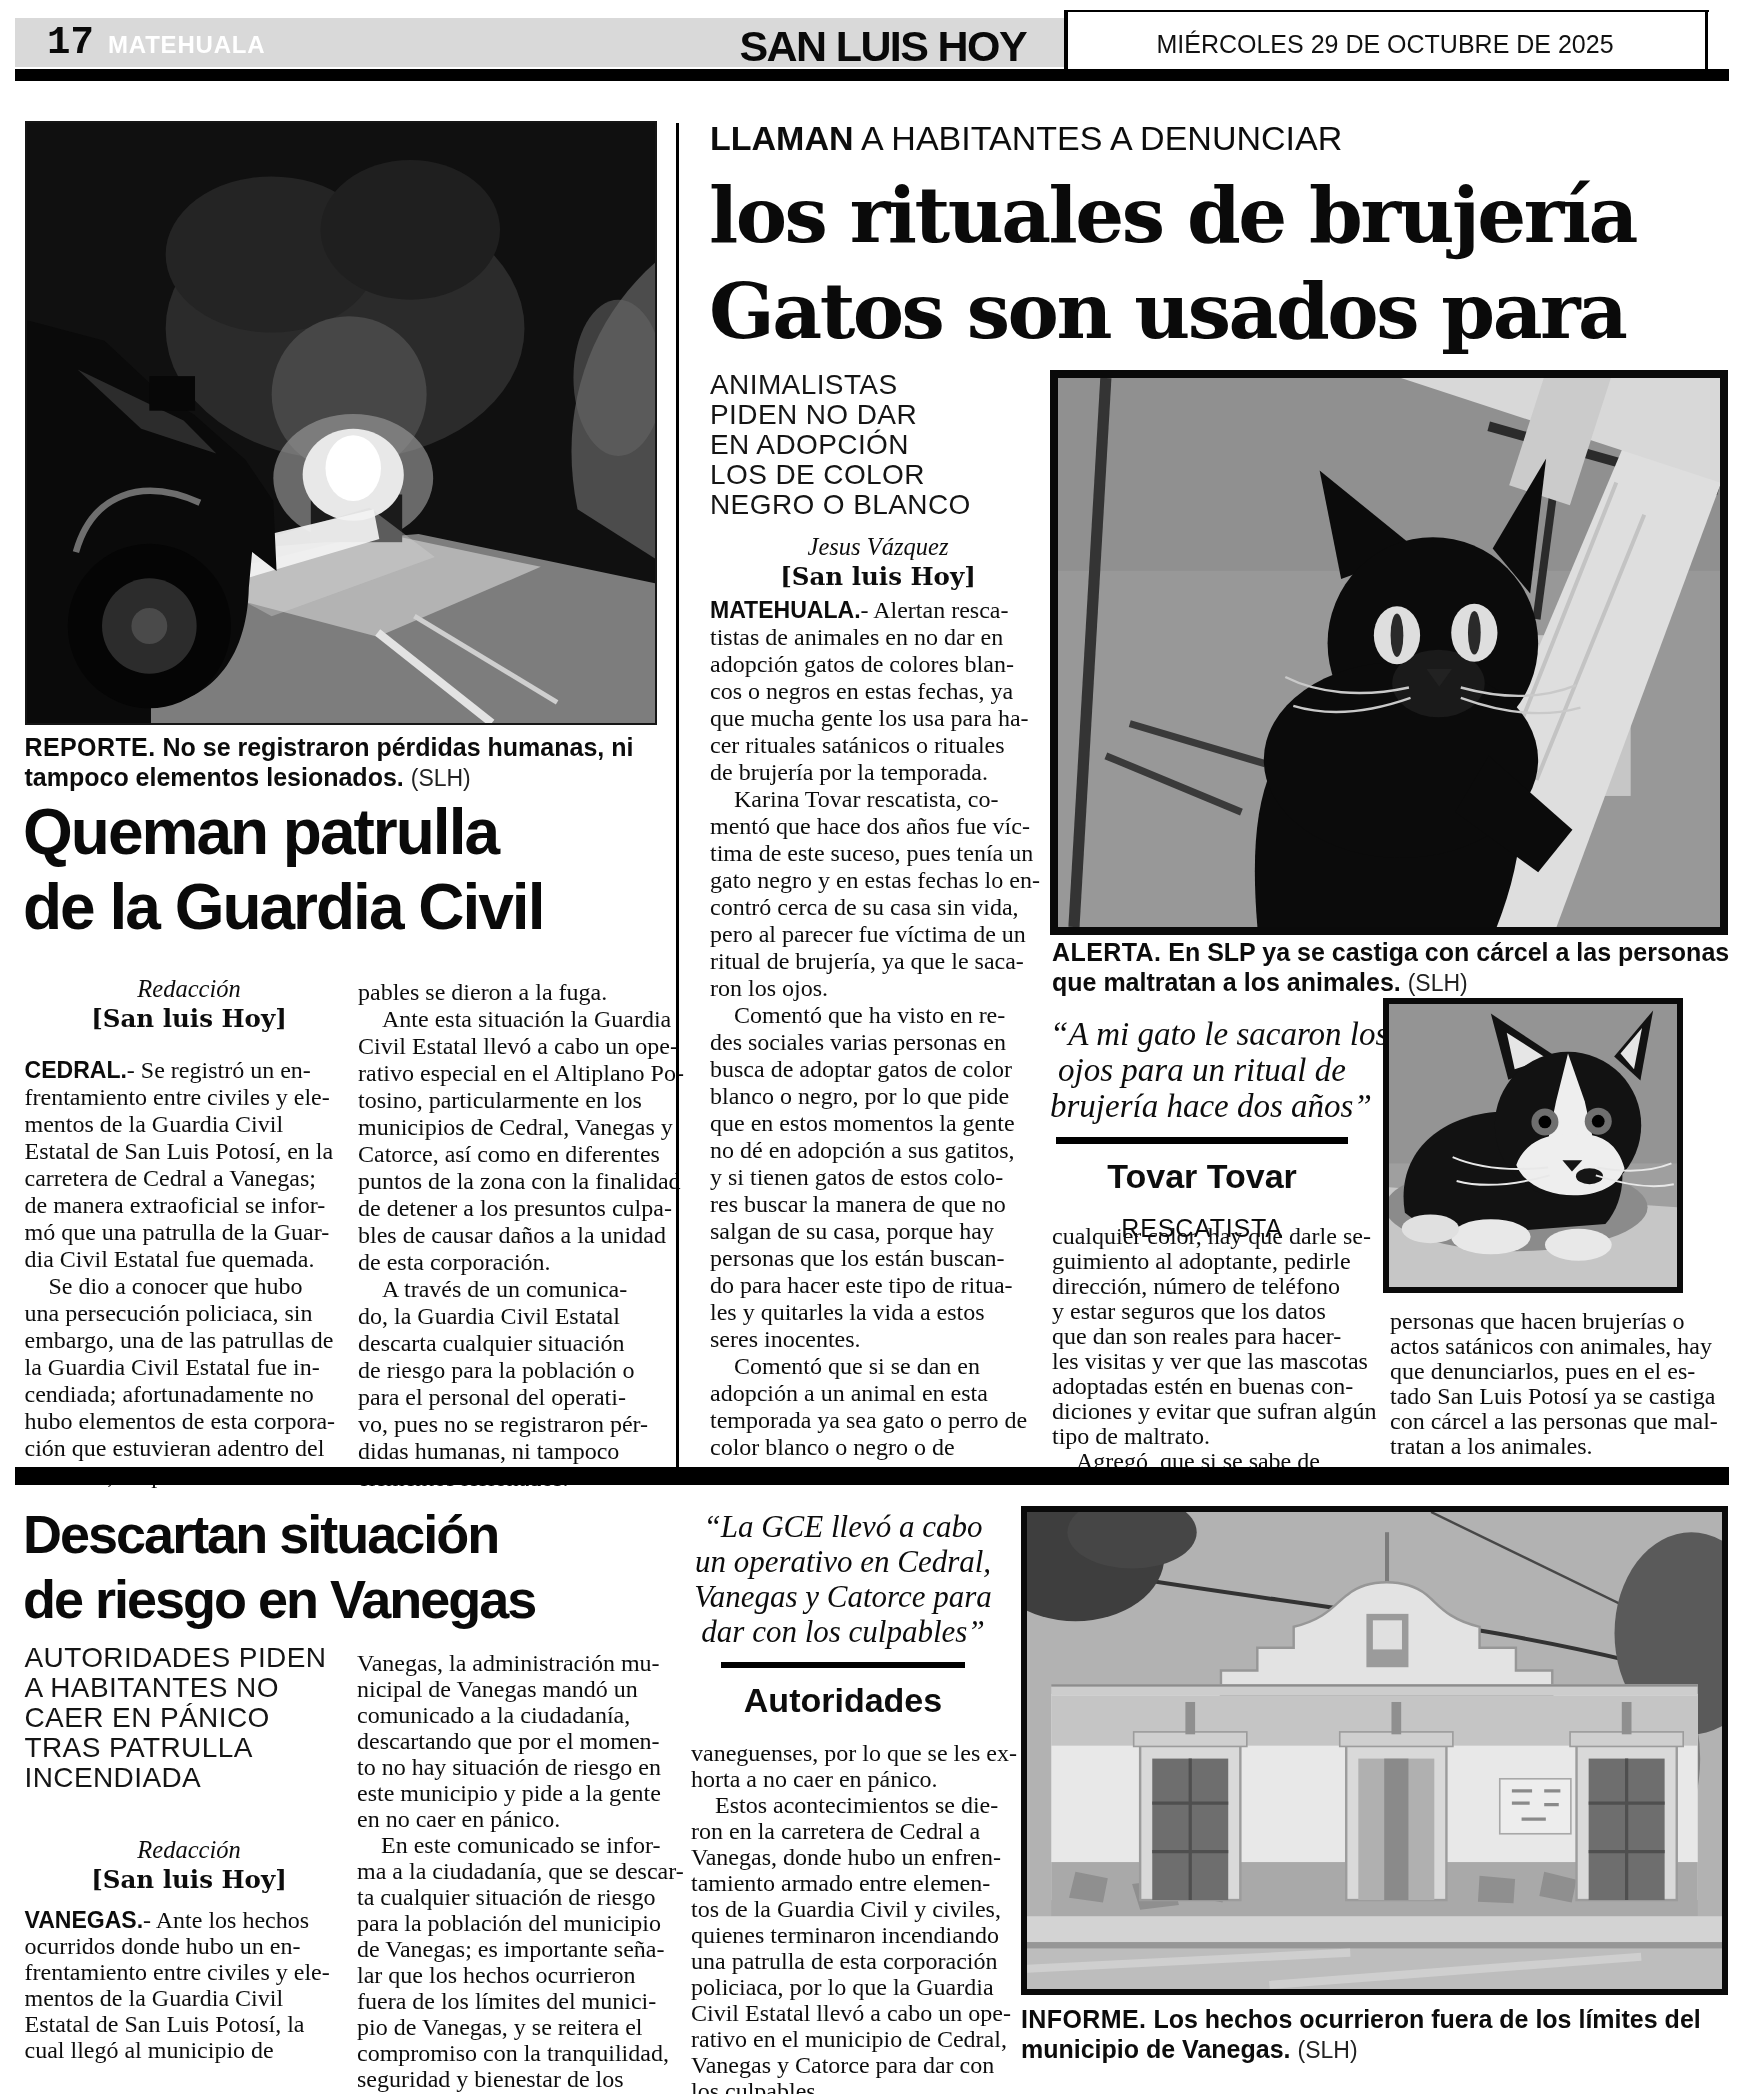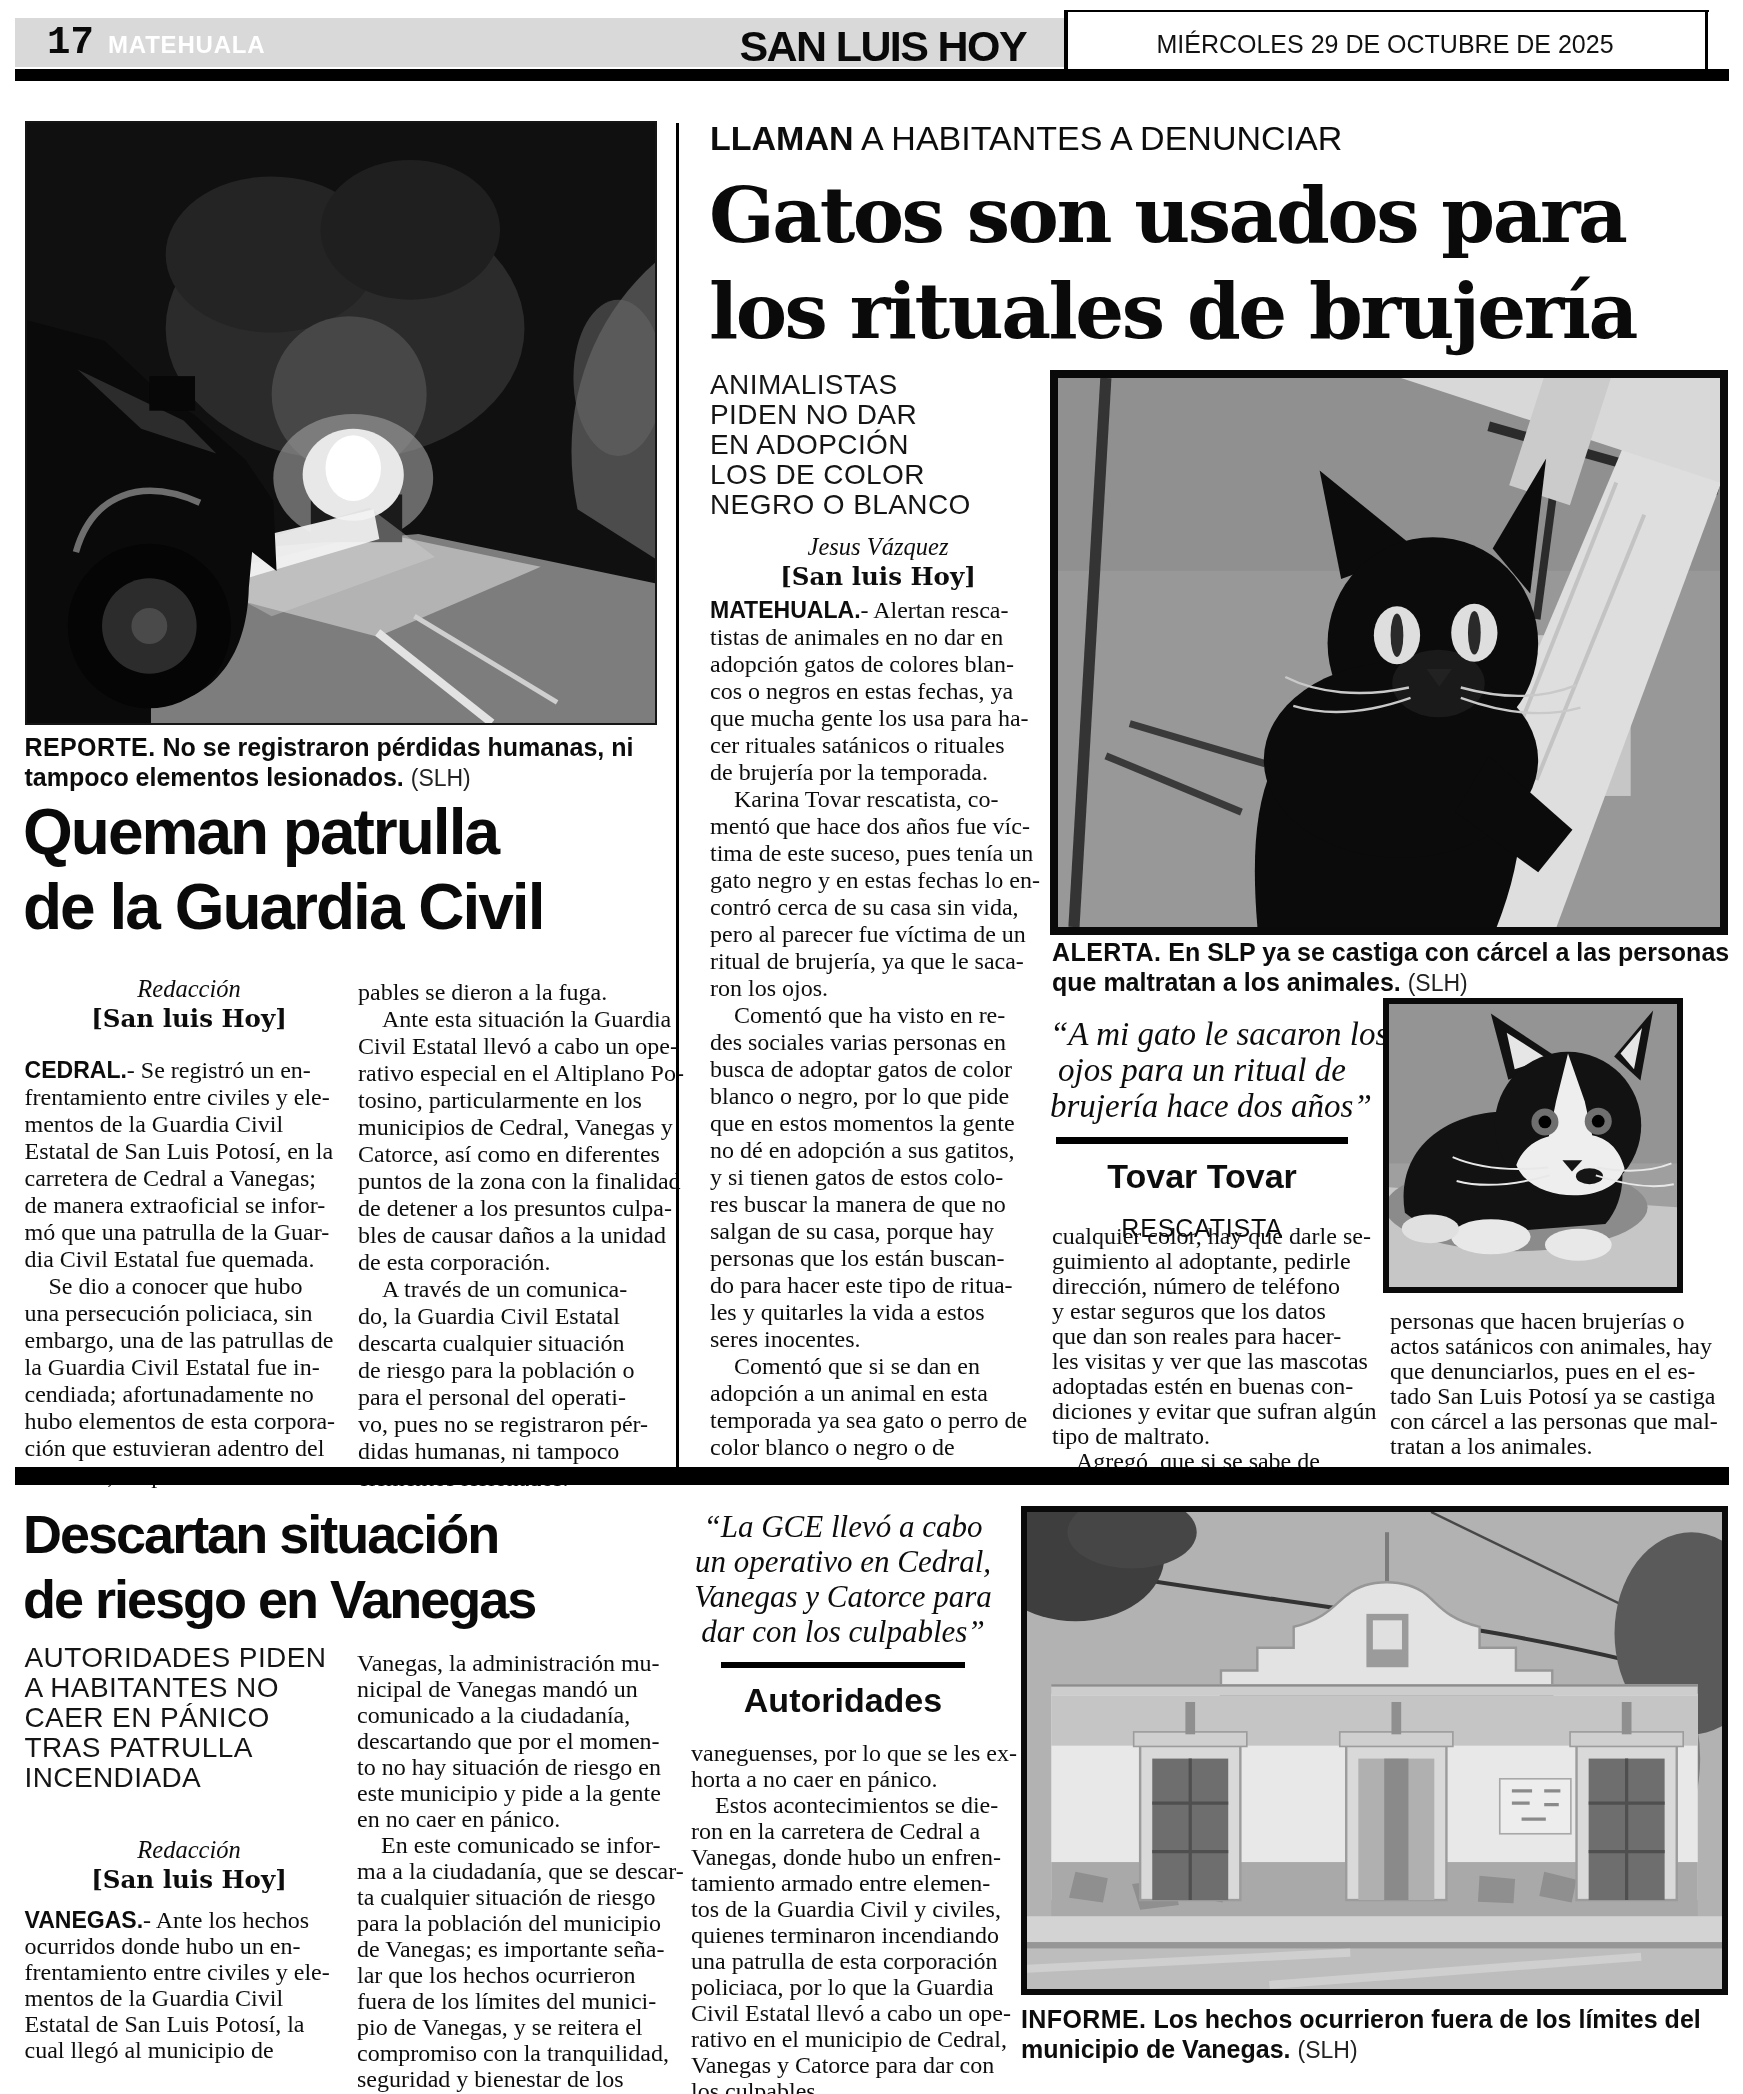--- a/index.html
+++ b/index.html
@@ -156,22 +156,22 @@
       <div>elementos lesionados.</div>
     </div>
 
   <div class="rule" style="left:676px;top:123px;width:2.5px;height:1344px;"></div>
 
   <div class="kicker" style="left:710px;top:119px;">
     <span class="k-lead">LLAMAN</span><span> A HABITANTES A DENUNCIAR</span>
   </div>
 
   <div class="hl-slab lines" style="left:709px;top:167px;width:1020px;">
+      <div>los rituales de brujería</div>
       <div>Gatos son usados para</div>
-      <div>los rituales de brujería</div>
     </div>
 
   <div class="deck lines" style="left:710px;top:370px;width:336px;">
       <div>ANIMALISTAS</div>
       <div>PIDEN NO DAR</div>
       <div>EN ADOPCIÓN</div>
       <div>LOS DE COLOR</div>
       <div>NEGRO O BLANCO</div>
     </div>
 

